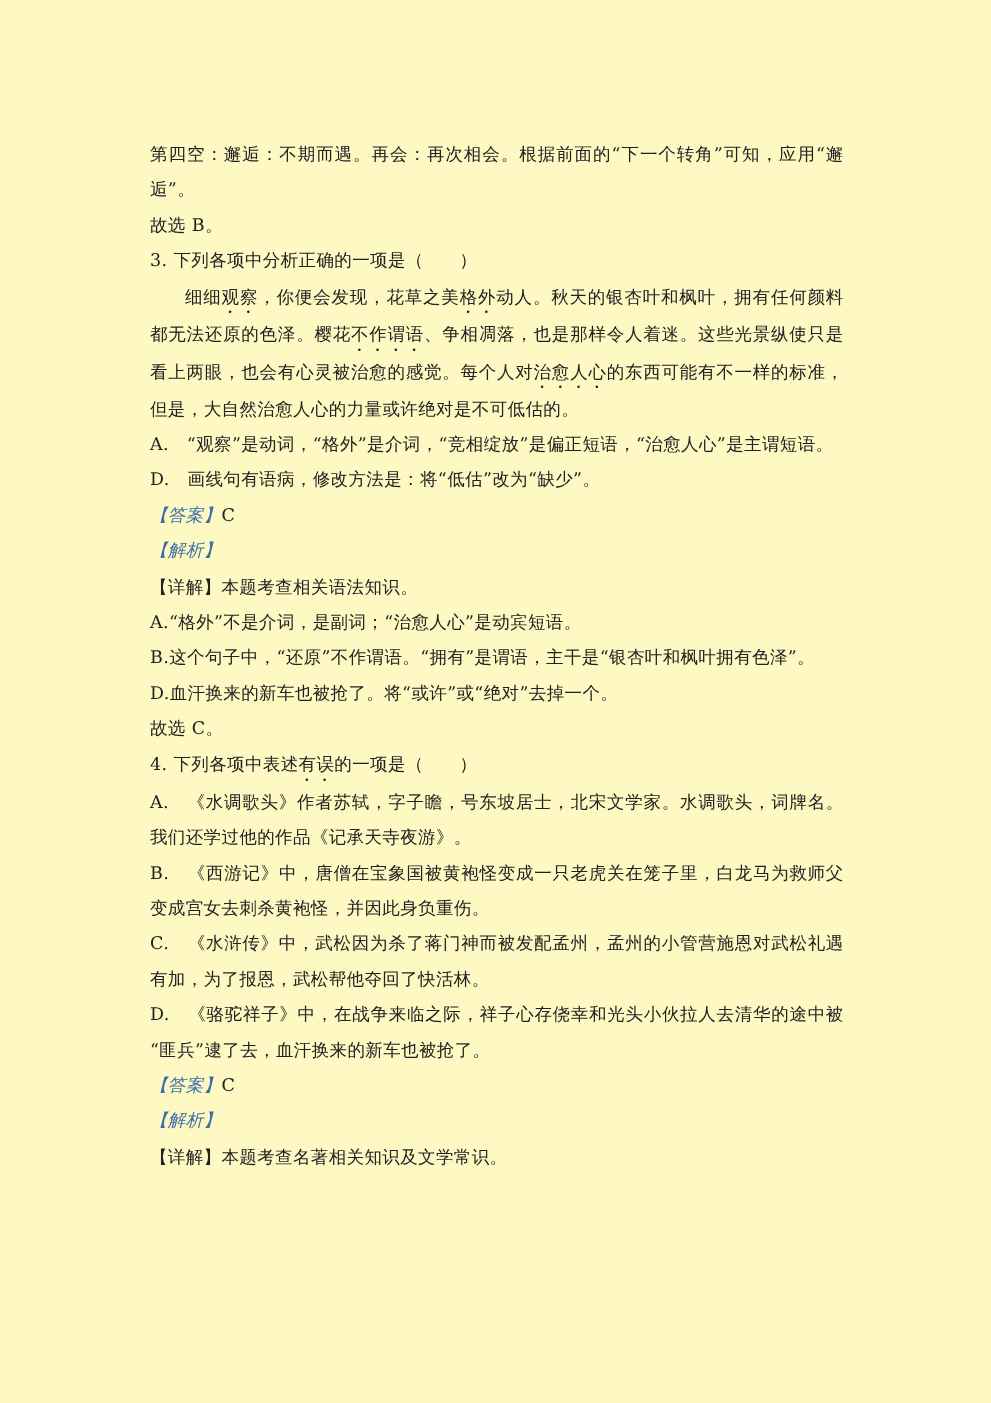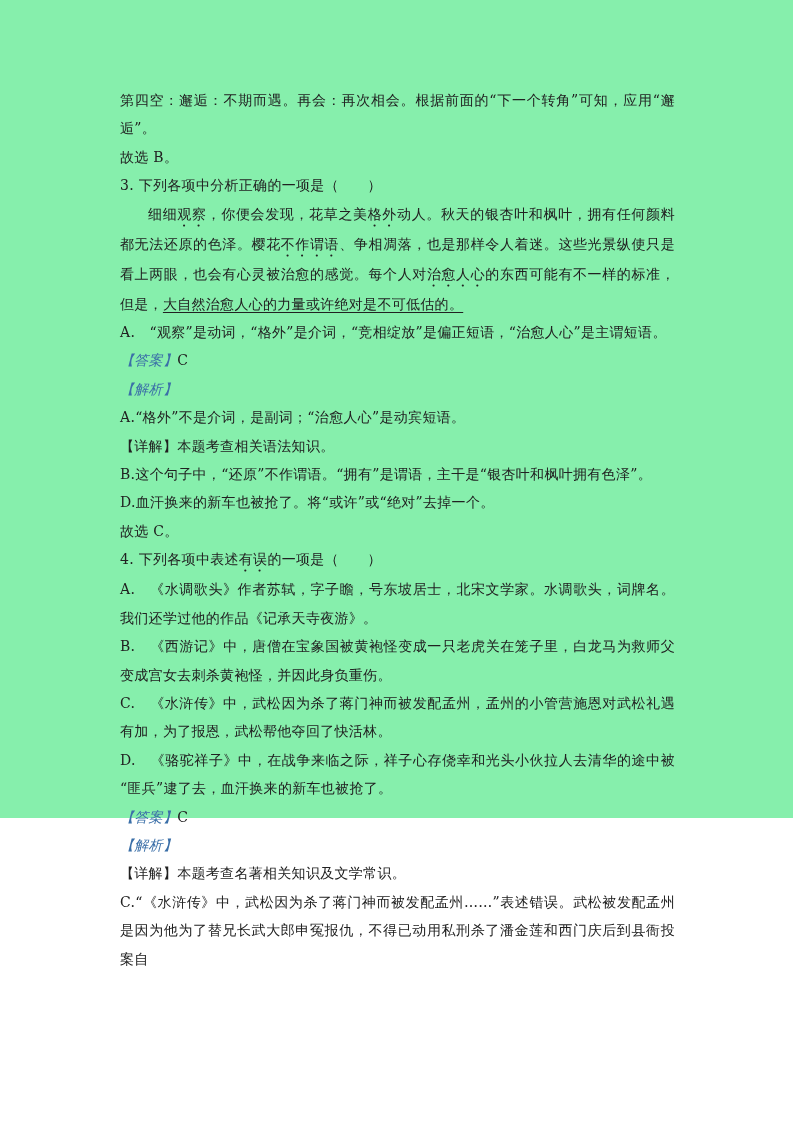--- a/index.html
+++ b/index.html
@@ -4,72 +4,71 @@
 <style>
   html, body { margin: 0; padding: 0; background: #ffffff; }
   body {
     width: 793px; height: 1122px;
     font-family: "DejaVu Serif", "Liberation Serif", serif;
     color: #212121;
     overflow: hidden;
   }
   .page {
     box-sizing: border-box;
-    width: 793px; height: 818px;
-    padding: 86px 118px 0 120px;
-    background: #86efac;
+    width: 793px; height: 1122px;
+    padding: 110px 118px 0 120px;
+    background: #fef9c3;
   }
   p.line {
     margin: 0;
     font-size: 14px;
     line-height: 28.4px;
     text-align: justify;
     letter-spacing: 0.3px;
   }
   p.indent { text-indent: 2em; }
   .blue { color: #3b6fa8; font-style: italic; }
   .em-dot {
     -webkit-text-emphasis: filled dot;
     -webkit-text-emphasis-position: under right;
     text-emphasis: filled dot;
     text-emphasis-position: under right;
   }
   .ul {
-    text-decoration: underline;
     text-underline-offset: 3px;
     text-decoration-thickness: 1px;
   }
 </style>
 </head>
 <body>
 
 <div class="page">
 
   <p class="line">第四空：邂逅：不期而遇。再会：再次相会。根据前面的“下一个转角”可知，应用“邂逅”。</p>
   <p class="line">故选 B。</p>
 
   <p class="line">3. 下列各项中分析正确的一项是（　　）</p>
 
   <p class="line indent"><span>细细</span><span class="em-dot">观察</span><span>，你便会发现，花草之美</span><span class="em-dot">格外</span><span>动人。秋天的银杏叶和枫叶，拥有任何颜料都无法还原的色泽。樱花</span><span class="em-dot">不作谓语</span><span>、争相凋落，也是那样令人着迷。这些光景纵使只是看上两眼，也会有心灵被治愈的感觉。每个人对</span><span class="em-dot">治愈人心</span><span>的东西可能有不一样的标准，但是，</span><span class="ul">大自然治愈人心的力量或许绝对是不可低估的。</span></p>
 
   <p class="line">A.　“观察”是动词，“格外”是介词，“竞相绽放”是偏正短语，“治愈人心”是主谓短语。</p>
+  <p class="line">D.　画线句有语病，修改方法是：将“低估”改为“缺少”。</p>
 
   <p class="line"><span class="blue">【答案】</span><span>C</span></p>
   <p class="line"><span class="blue">【解析】</span></p>
+  <p class="line">【详解】本题考查相关语法知识。</p>
   <p class="line">A.“格外”不是介词，是副词；“治愈人心”是动宾短语。</p>
-  <p class="line">【详解】本题考查相关语法知识。</p>
   <p class="line">B.这个句子中，“还原”不作谓语。“拥有”是谓语，主干是“银杏叶和枫叶拥有色泽”。</p>
   <p class="line">D.血汗换来的新车也被抢了。将“或许”或“绝对”去掉一个。</p>
   <p class="line">故选 C。</p>
 
   <p class="line"><span>4. 下列各项中表述</span><span class="em-dot">有误</span><span>的一项是（　　）</span></p>
 
   <p class="line">A.　《水调歌头》作者苏轼，字子瞻，号东坡居士，北宋文学家。水调歌头，词牌名。我们还学过他的作品《记承天寺夜游》。</p>
   <p class="line">B.　《西游记》中，唐僧在宝象国被黄袍怪变成一只老虎关在笼子里，白龙马为救师父变成宫女去刺杀黄袍怪，并因此身负重伤。</p>
   <p class="line">C.　《水浒传》中，武松因为杀了蒋门神而被发配孟州，孟州的小管营施恩对武松礼遇有加，为了报恩，武松帮他夺回了快活林。</p>
   <p class="line">D.　《骆驼祥子》中，在战争来临之际，祥子心存侥幸和光头小伙拉人去清华的途中被“匪兵”逮了去，血汗换来的新车也被抢了。</p>
 
   <p class="line"><span class="blue">【答案】</span><span>C</span></p>
   <p class="line"><span class="blue">【解析】</span></p>
   <p class="line">【详解】本题考查名著相关知识及文学常识。</p>
-  <p class="line">C.“《水浒传》中，武松因为杀了蒋门神而被发配孟州……”表述错误。武松被发配孟州是因为他为了替兄长武大郎申冤报仇，不得已动用私刑杀了潘金莲和西门庆后到县衙投案自</p>
 
 </div>
 
 </body></html>

